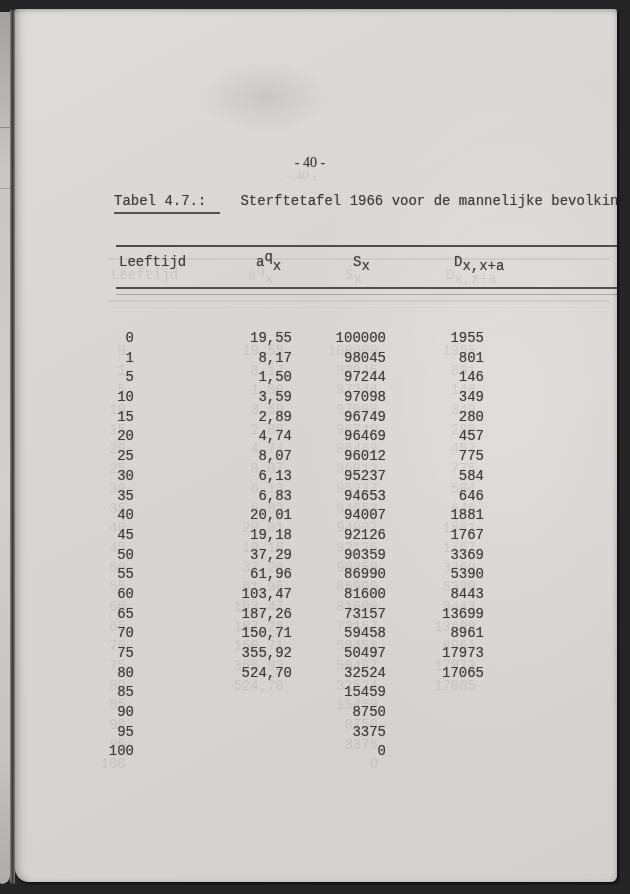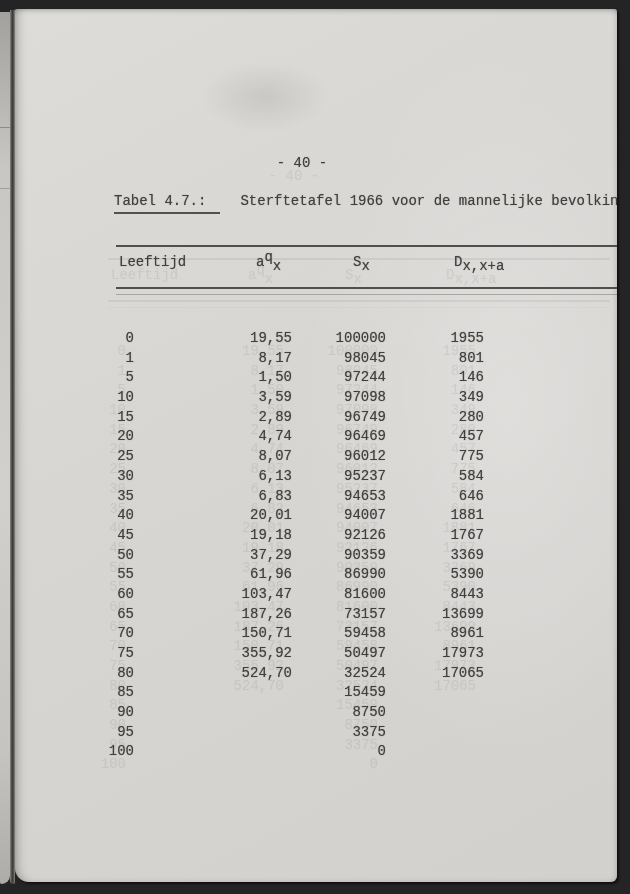--- a/index.html
+++ b/index.html
@@ -43,21 +43,21 @@
   .smudge{
     position:absolute;left:160px;top:38px;width:180px;height:100px;
     background:radial-gradient(ellipse 50% 50% at 50% 50%, rgba(95,93,90,.14), transparent 72%);
   }
   .content{position:absolute;inset:0;color:#403f3e;font-size:14px;
     text-shadow:0 0 1px rgba(64,63,62,.55);}
   .ghost{
     position:absolute;inset:0;opacity:.09;filter:blur(.7px);
     transform:translate(-8px,13px);pointer-events:none;
   }
-  .pageno{position:absolute;top:146px;left:0;width:574px;text-align:center;}
+  .pageno{position:absolute;top:146px;left:8px;width:574px;text-align:center;font-family:Liberation Serif, serif;}
   .title-row{position:absolute;top:184px;left:99px;white-space:nowrap;}
   .title-label{
     display:inline-block;border-bottom:2px solid rgba(58,57,56,.85);
     padding-bottom:3px;padding-right:14px;
   }
   .title-text{margin-left:20px;}
   .rule{position:absolute;left:101px;right:-1px;background:#504f4d;height:2px;}
   .rule-top{top:236px;}
   .rule-mid{top:278px;}
   .rule-mid2{top:285px;height:1px;background:rgba(90,89,87,.40);}

